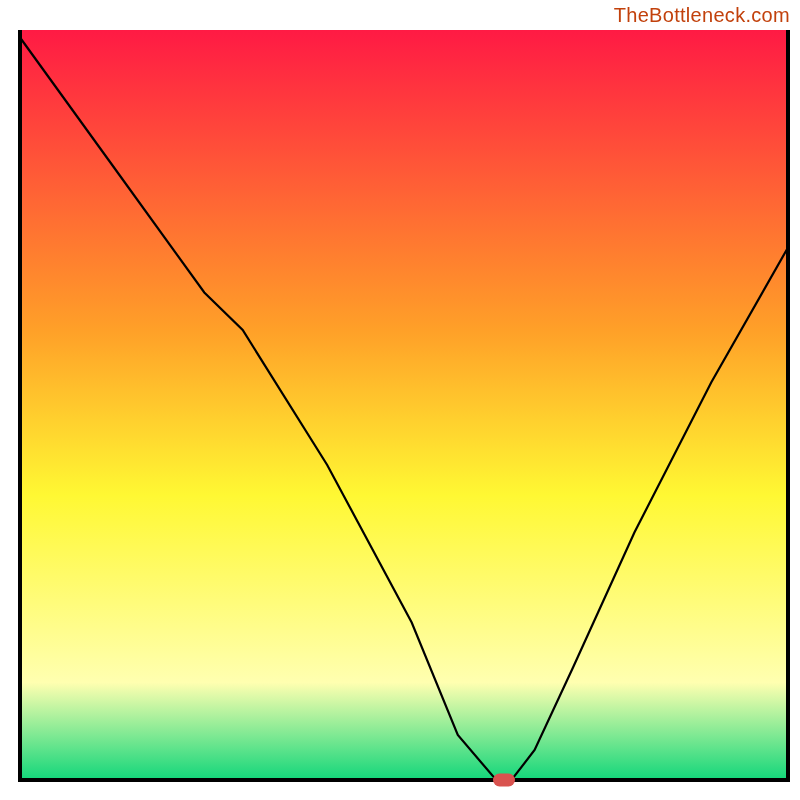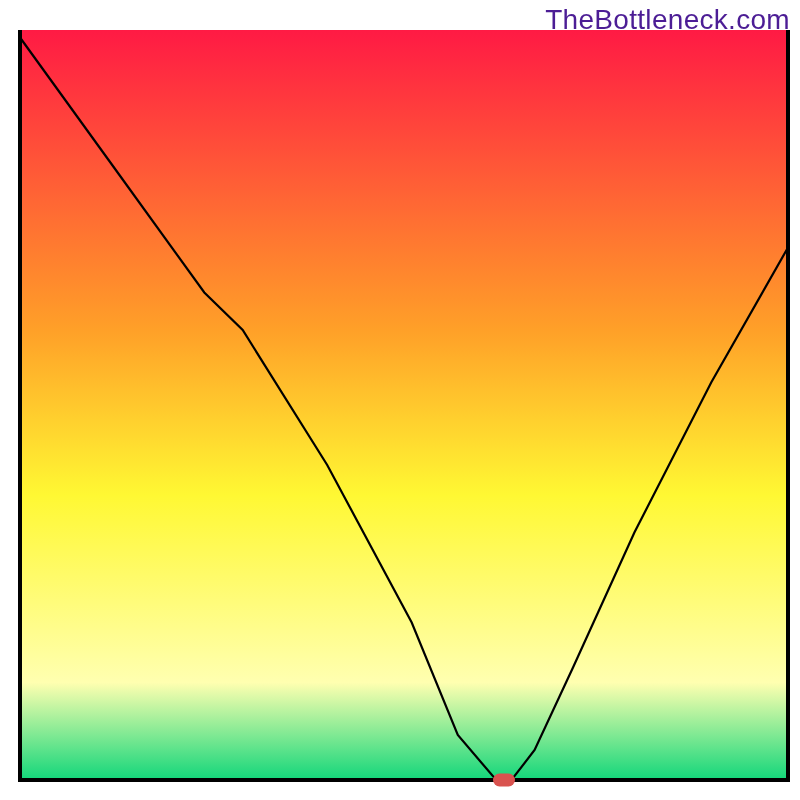--- a/index.html
+++ b/index.html
@@ -12,22 +12,22 @@
   }
   .chart-container {
     position: relative;
     width: 800px;
     height: 800px;
   }
   .watermark {
     position: absolute;
     top: 4px;
     right: 10px;
-    color: #4c1d95;
-    font-size: 28px;
+    color: #c2410c;
+    font-size: 20px;
     font-weight: 500;
     letter-spacing: 0.3px;
     z-index: 5;
   }
   svg.chart-svg {
     position: absolute;
     left: 0;
     top: 0;
   }
   .marker {

